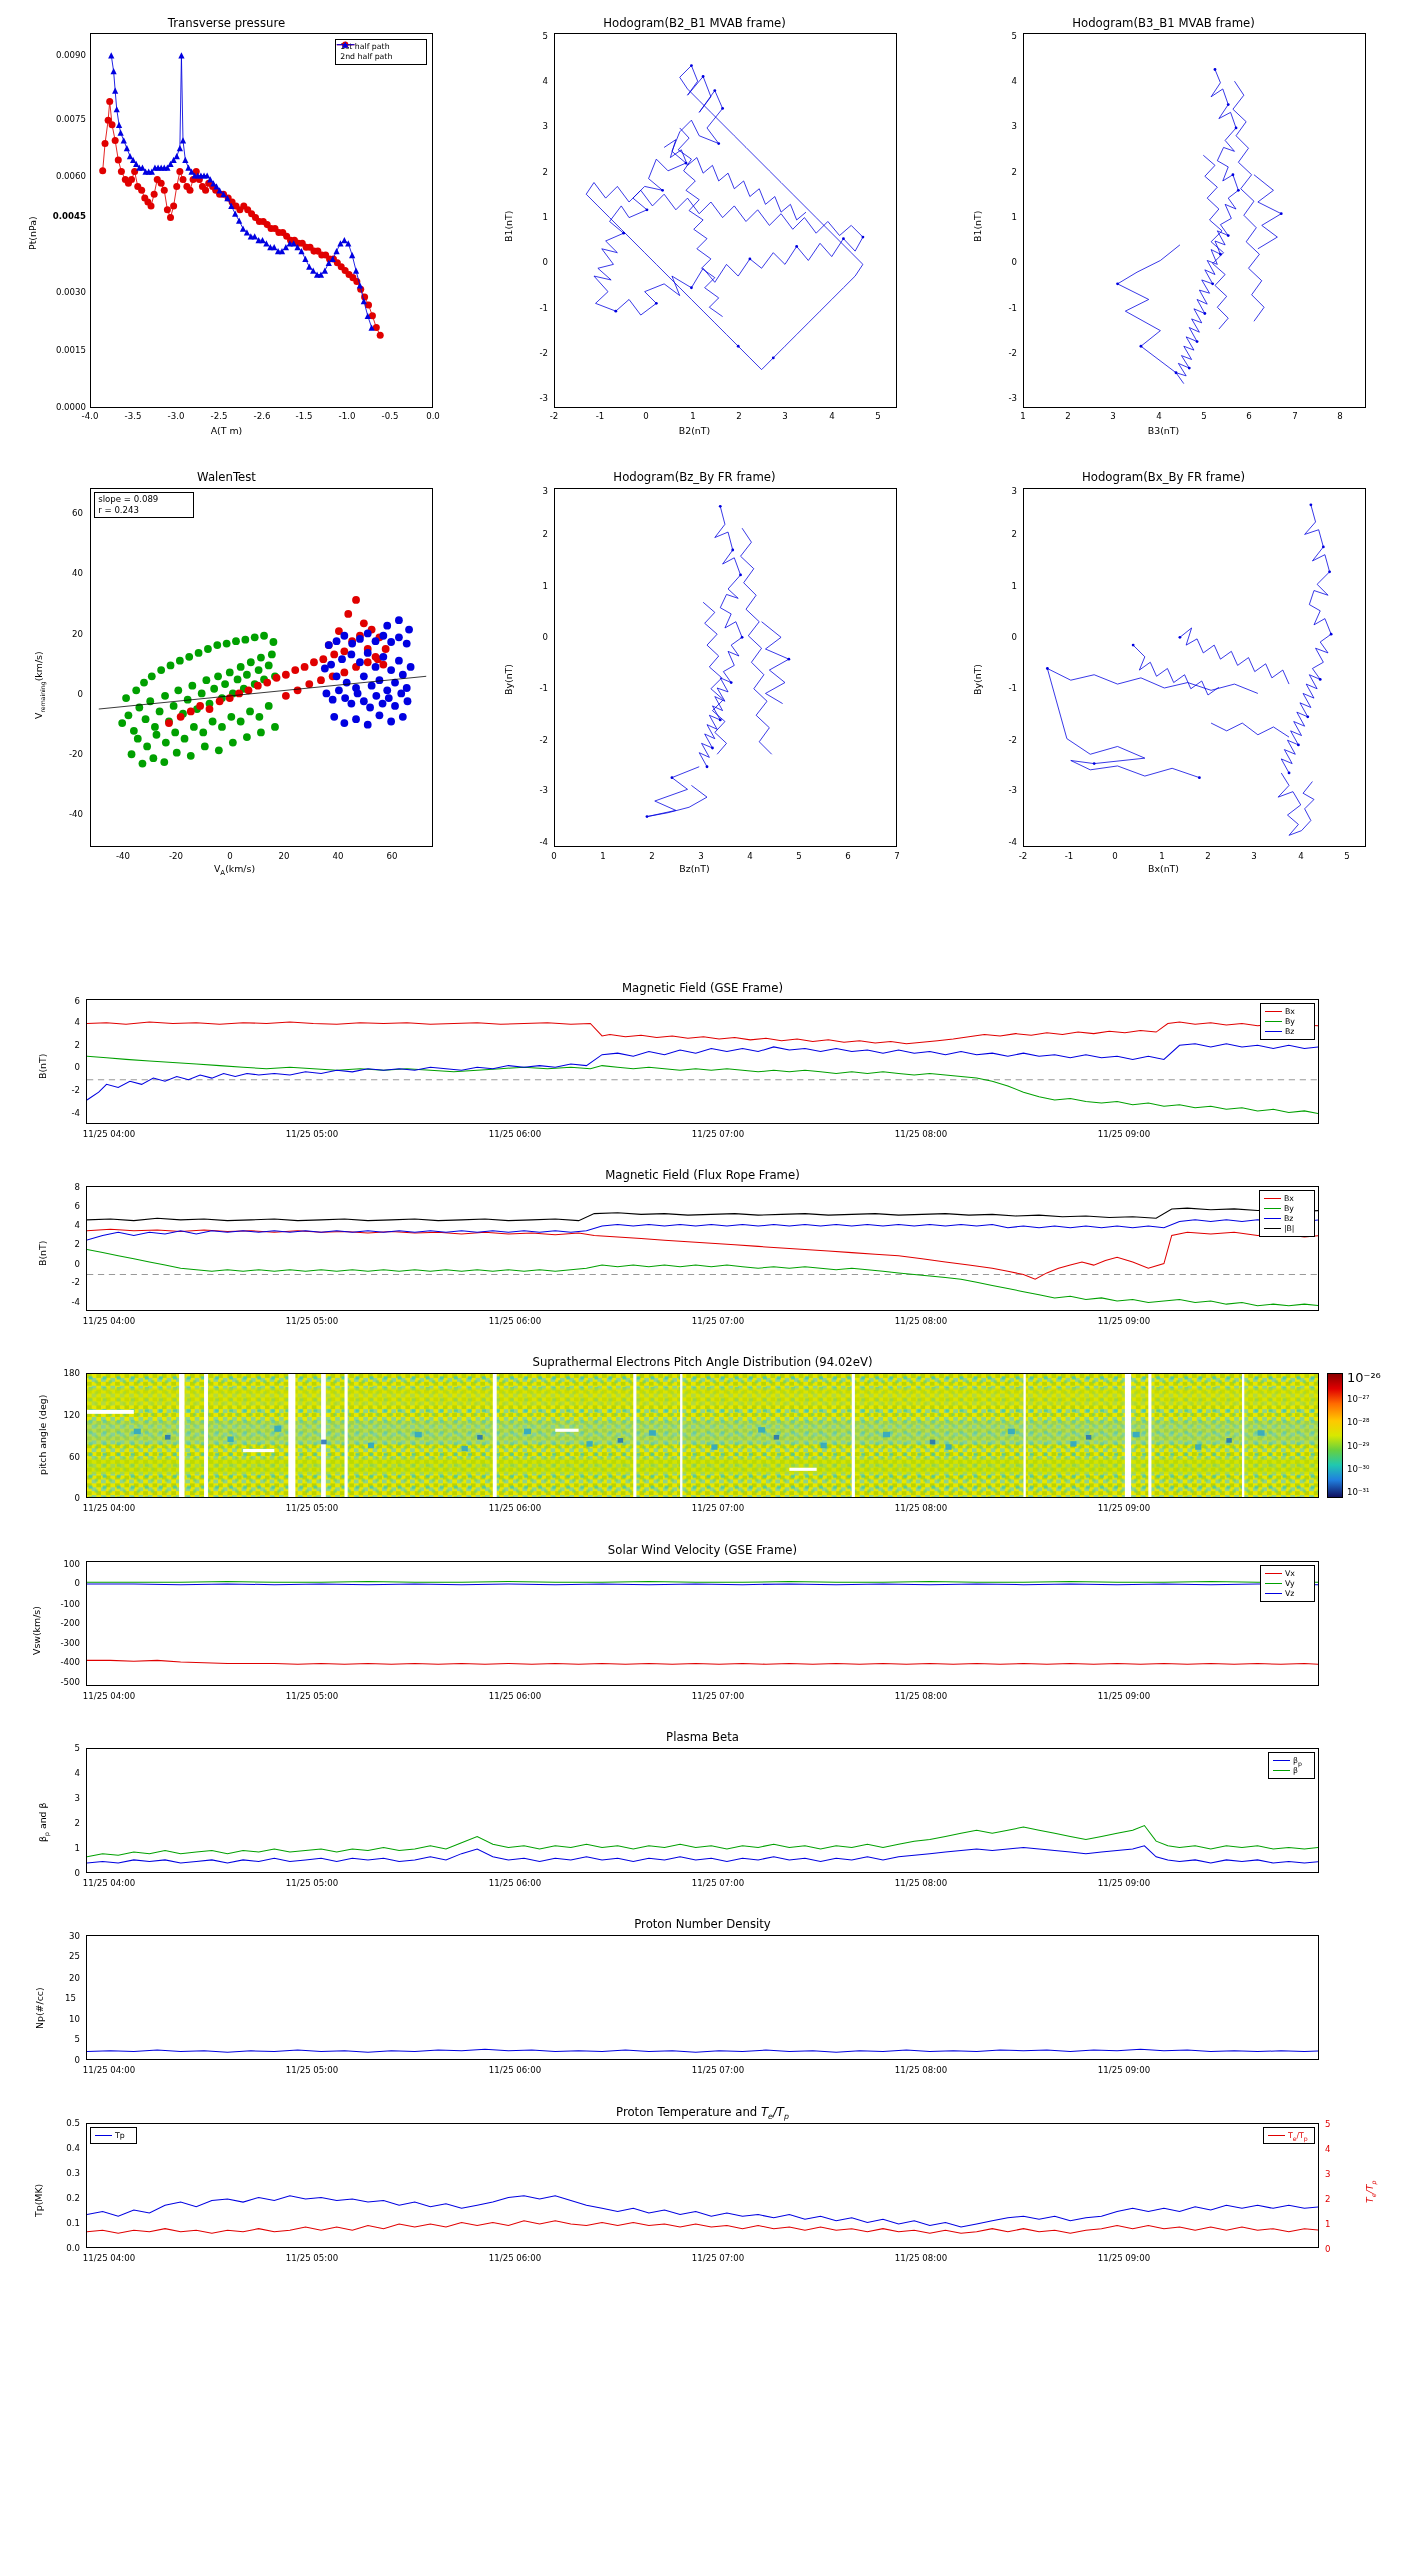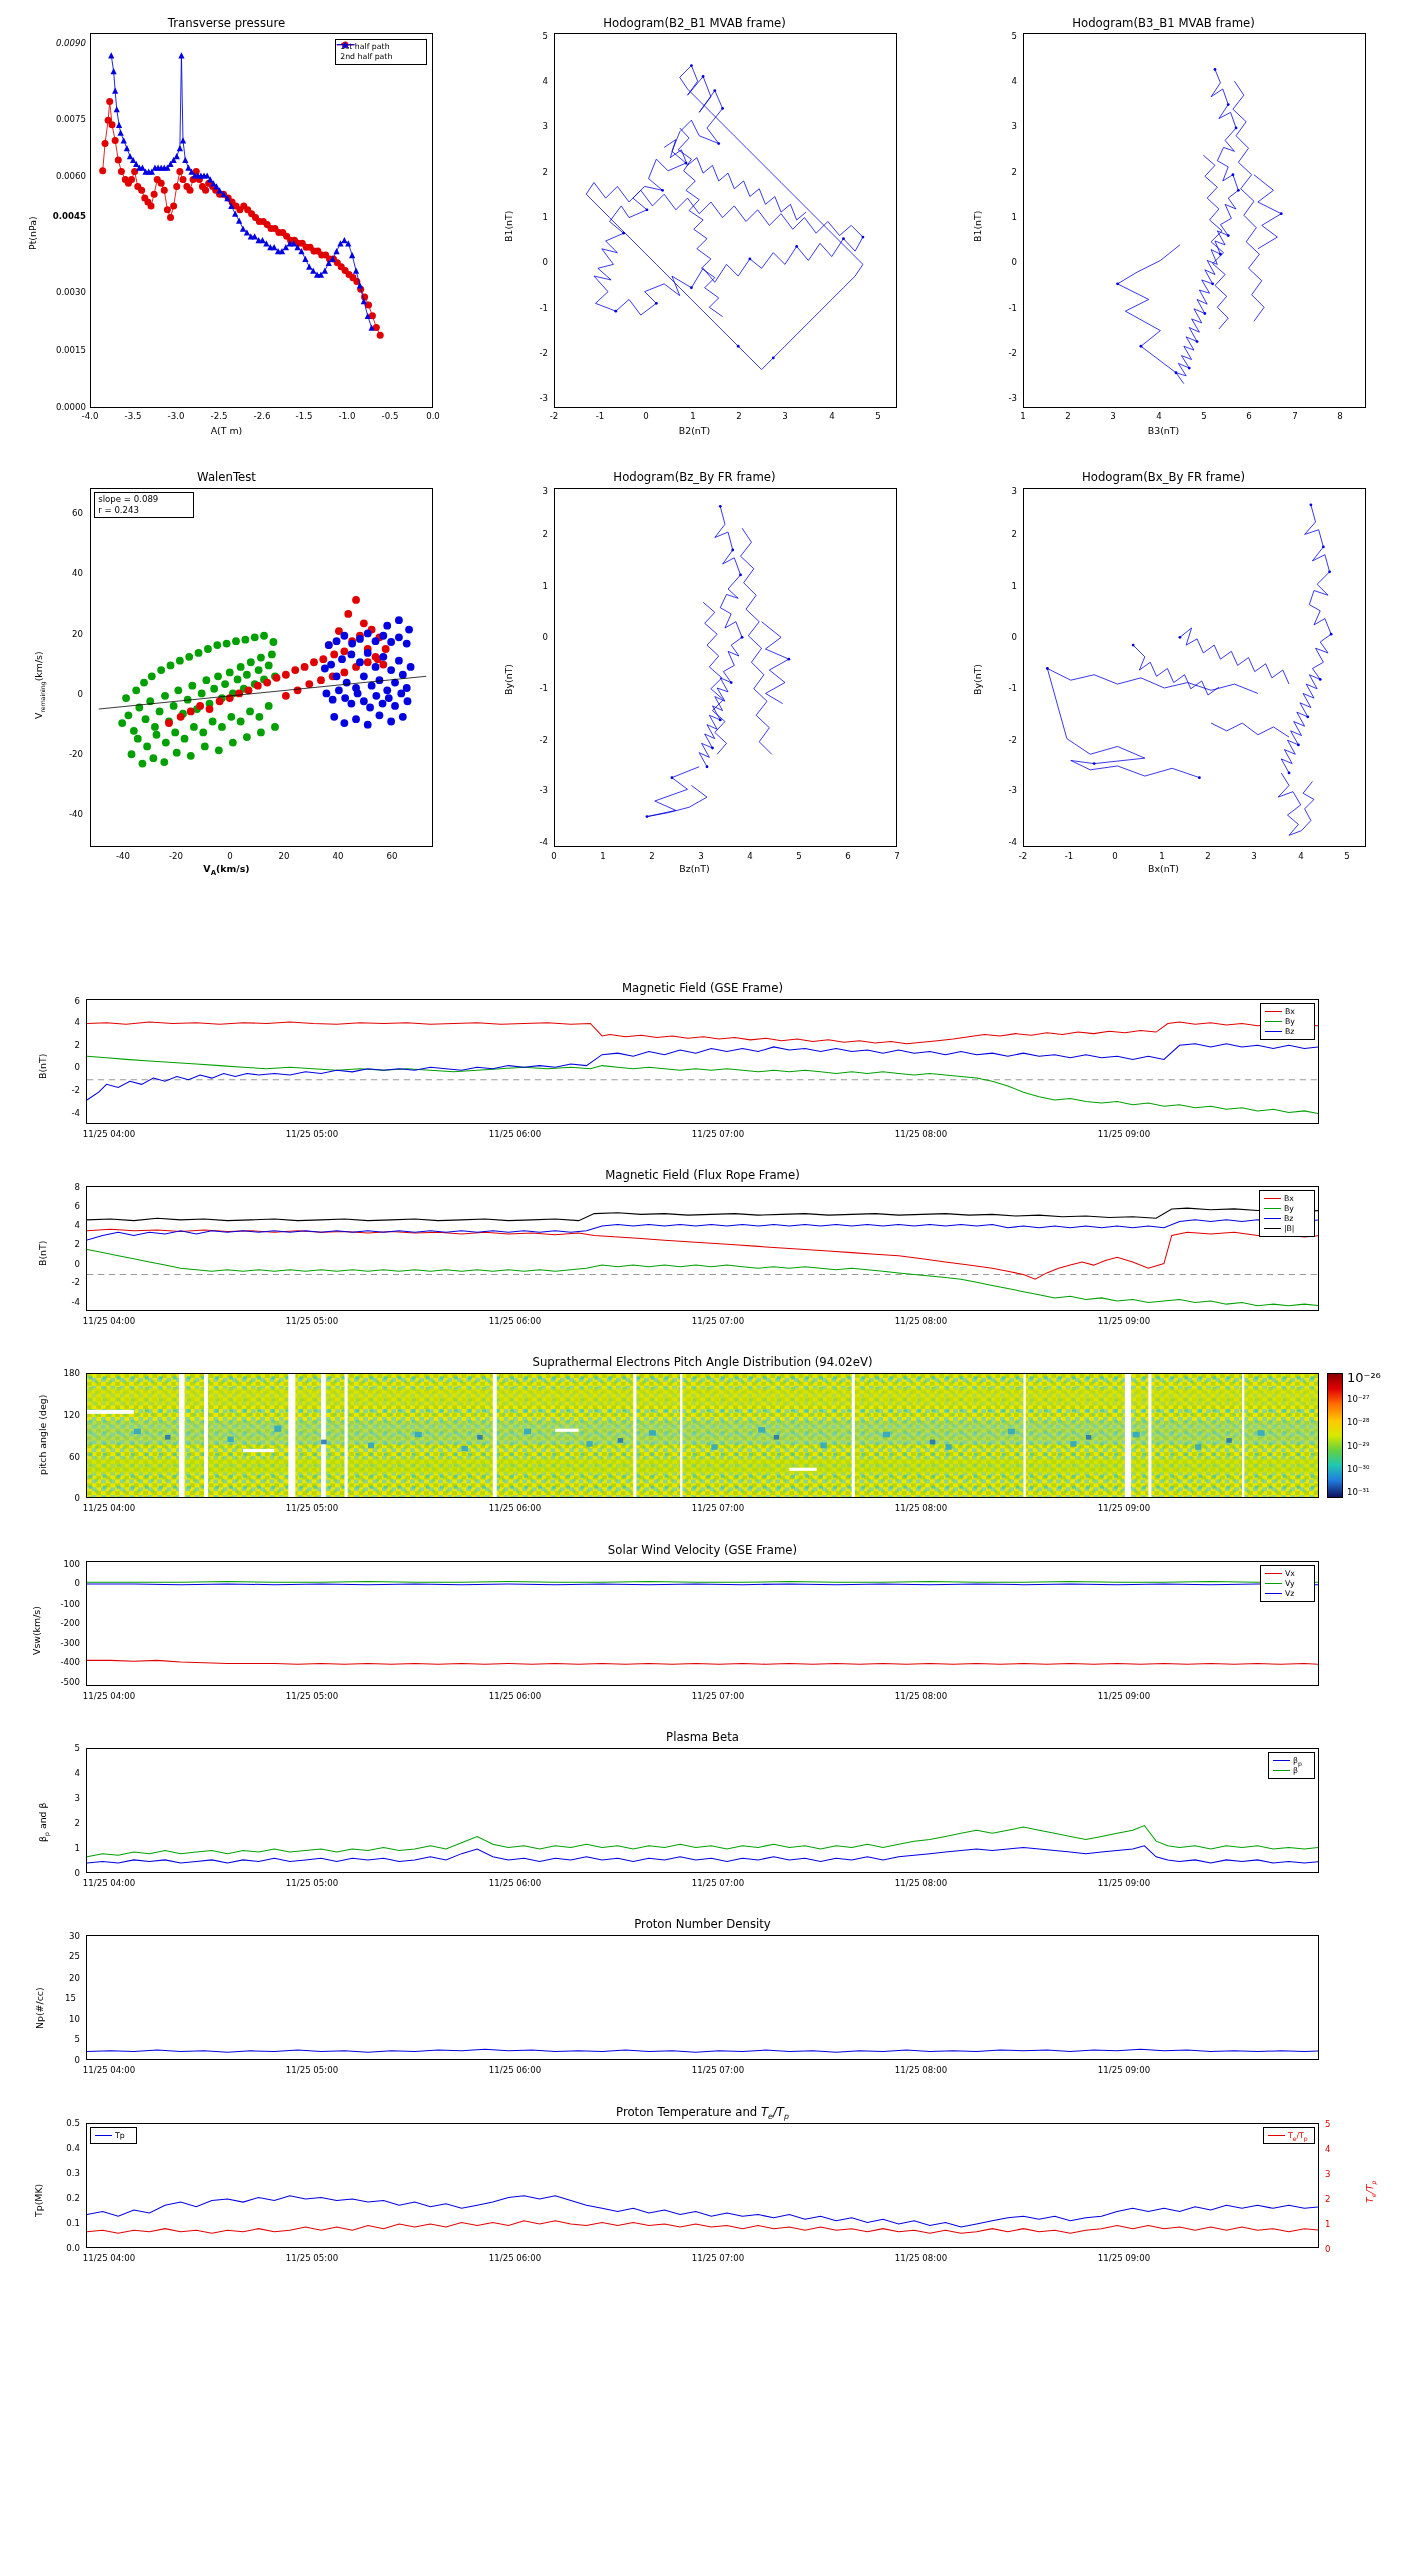--- a/index.html
+++ b/index.html
@@ -223,21 +223,21 @@
     <div class="tick tickx" style="left:347px;top:411px;">-1.0</div>
     <div class="tick tickx" style="left:390px;top:411px;">-0.5</div>
     <div class="tick tickx" style="left:433px;top:411px;">0.0</div>
 
     <div class="tick ticky" style="left:51px;top:407px;width:35px;">0.0000</div>
     <div class="tick ticky" style="left:51px;top:350px;width:35px;">0.0015</div>
     <div class="tick ticky" style="left:51px;top:292px;width:35px;">0.0030</div>
     <div class="tick ticky" style="left:51px;top:216px;width:35px;font-weight:bold;">0.0045</div>
     <div class="tick ticky" style="left:51px;top:176px;width:35px;">0.0060</div>
     <div class="tick ticky" style="left:51px;top:119px;width:35px;">0.0075</div>
-    <div class="tick ticky" style="left:51px;top:43px;width:35px;font-style:italic;">0.0090</div>
+    <div class="tick ticky" style="left:51px;top:55px;width:35px;">0.0090</div>
     <div class="xlabel" style="top:425px;left:0;width:453px;">A(T m)</div>
     <div class="ylabel" style="left:27px;top:250px;">Pt(nPa)</div>
   </div>
 
   <div class="panel" style="left:468px;top:0px;width:468px;height:453px;">
     <div class="title" style="top:15.6px;left:0;width:453px;">Hodogram(B2_B1 MVAB frame)</div>
     <div class="axes" style="left:86px;top:33px;width:343px;height:375px;">
       <svg width="343" height="375" viewBox="0 0 440 480">
         <polyline fill="none" stroke="#0000e0" stroke-width="1" points="175,40 183,60 170,78 190,54 200,80 185,100 205,72 215,95 195,120 210,140 185,130 175,110 160,125 150,150 168,165 145,175 130,160 120,185 138,200 115,195 100,210 118,225 95,235 85,220 70,240 88,255 65,265 80,280 60,275 75,295 55,300 72,315 50,310 68,330 52,345 78,355 95,340 110,360 130,345 115,330 140,320 160,335 150,310 175,325 190,300 205,318 220,295 235,310 250,288 265,300 280,280 295,295 310,272 325,290 340,268 355,285 370,262 385,278 395,260 380,245 365,258 350,240 335,255 320,235 305,250 290,230 275,245 260,225 245,240 230,220 215,235 200,215 185,230 170,210 155,225 140,205 125,220 110,200 95,215 80,195 65,210 50,190 40,205 55,220 70,235 85,250 100,265 115,280 130,295 145,310 160,325 175,340 190,355 205,370 220,385 235,400 250,415 265,430 280,415 295,400 310,385 325,370 340,355 355,340 370,325 385,310 395,295 380,280 365,265 350,250 335,235 320,220 305,205 290,190 275,175 260,160 245,145 230,130 215,115 200,100 185,85 170,70 160,55 175,40"></polyline>
         <polyline fill="none" stroke="#0000e0" stroke-width="1" points="160,120 172,133 158,148 175,160 165,175 180,188 168,200 185,212 172,226 190,238 178,250 195,262 182,275 200,288 188,300 205,312 192,325 210,338 198,350 215,362"></polyline>
@@ -534,21 +534,21 @@
     <div class="tick tickx" style="left:230px;top:390px;">0</div>
     <div class="tick tickx" style="left:284px;top:390px;">20</div>
     <div class="tick tickx" style="left:338px;top:390px;">40</div>
     <div class="tick tickx" style="left:392px;top:390px;">60</div>
     <div class="tick ticky" style="left:56px;top:353px;width:27px;">-40</div>
     <div class="tick ticky" style="left:56px;top:293px;width:27px;">-20</div>
     <div class="tick ticky" style="left:56px;top:233px;width:27px;">0</div>
     <div class="tick ticky" style="left:56px;top:173px;width:27px;">20</div>
     <div class="tick ticky" style="left:56px;top:112px;width:27px;">40</div>
     <div class="tick ticky" style="left:56px;top:52px;width:27px;">60</div>
-    <div class="xlabel" style="top:402px;left:0;width:453px;font-weight:bold;">V<sub style="font-size:7px;">A</sub>(km/s)</div>
+    <div class="xlabel" style="top:402px;left:8px;width:453px;">V<sub style="font-size:7px;">A</sub>(km/s)</div>
     <div class="ylabel" style="left:33px;top:258px;">V<sub style="font-size:6.2px;">remaining</sub>(km/s)</div>
   </div>
 
   <div class="panel" style="left:468px;top:461px;width:468px;height:437px;">
     <div class="title" style="top:9.4px;left:0;width:453px;">Hodogram(Bz_By FR frame)</div>
     <div class="axes" style="left:86px;top:26.5px;width:343px;height:359px;">
       <svg width="343" height="359" viewBox="0 0 440 460">
         <polyline fill="none" stroke="#0000e0" stroke-width="1" points="212,22 218,45 205,62 222,55 228,78 215,96 230,88 238,110 222,128 235,140 220,135 212,152 226,160 218,178 232,170 240,190 226,200 236,214 222,208 230,226 216,234 226,248 212,242 222,260 208,255 218,272 205,266 215,284 202,278 212,296 198,290 208,308 195,302 205,320 192,314 202,332 188,326 198,344 185,338 195,356"></polyline>
         <polyline fill="none" stroke="#0000e0" stroke-width="1" points="240,50 252,68 238,86 255,102 242,120 258,136 245,154 262,170 248,188 265,204 252,222 268,238 255,256 272,272 258,290 275,306 262,324 278,340"></polyline>
         <polyline fill="none" stroke="#0000e0" stroke-width="1" points="190,145 205,158 192,172 208,186 195,200 210,214 198,228 214,242 200,256 216,270 202,284 218,298 205,312 220,326 208,340"></polyline>

